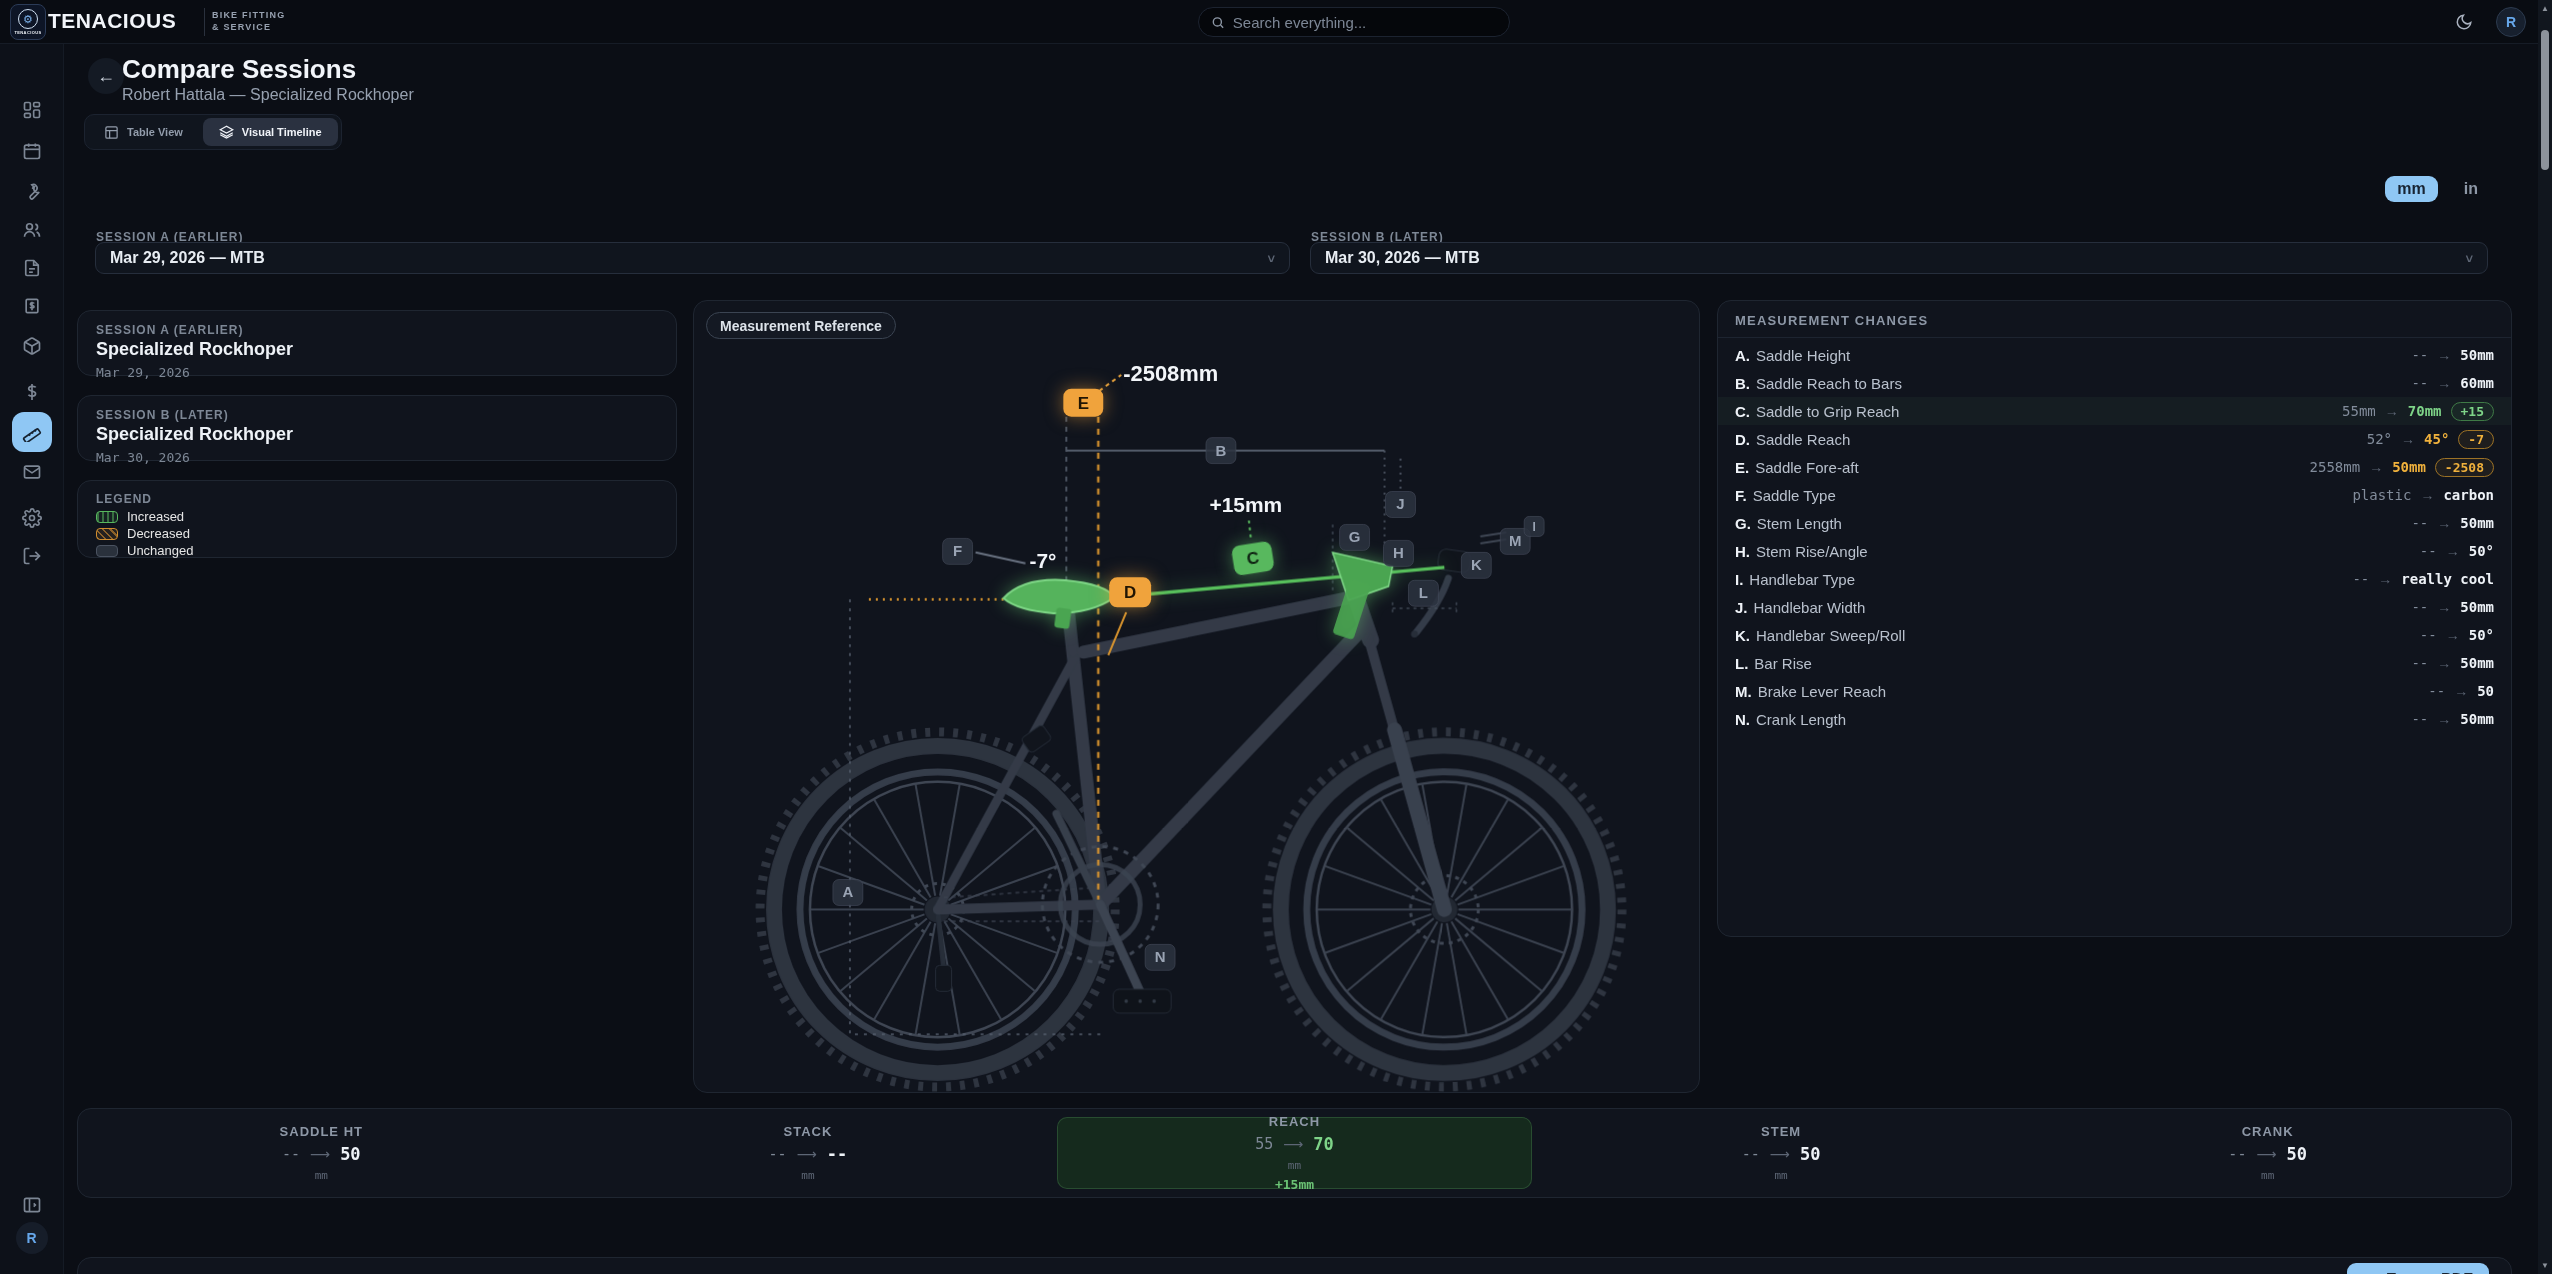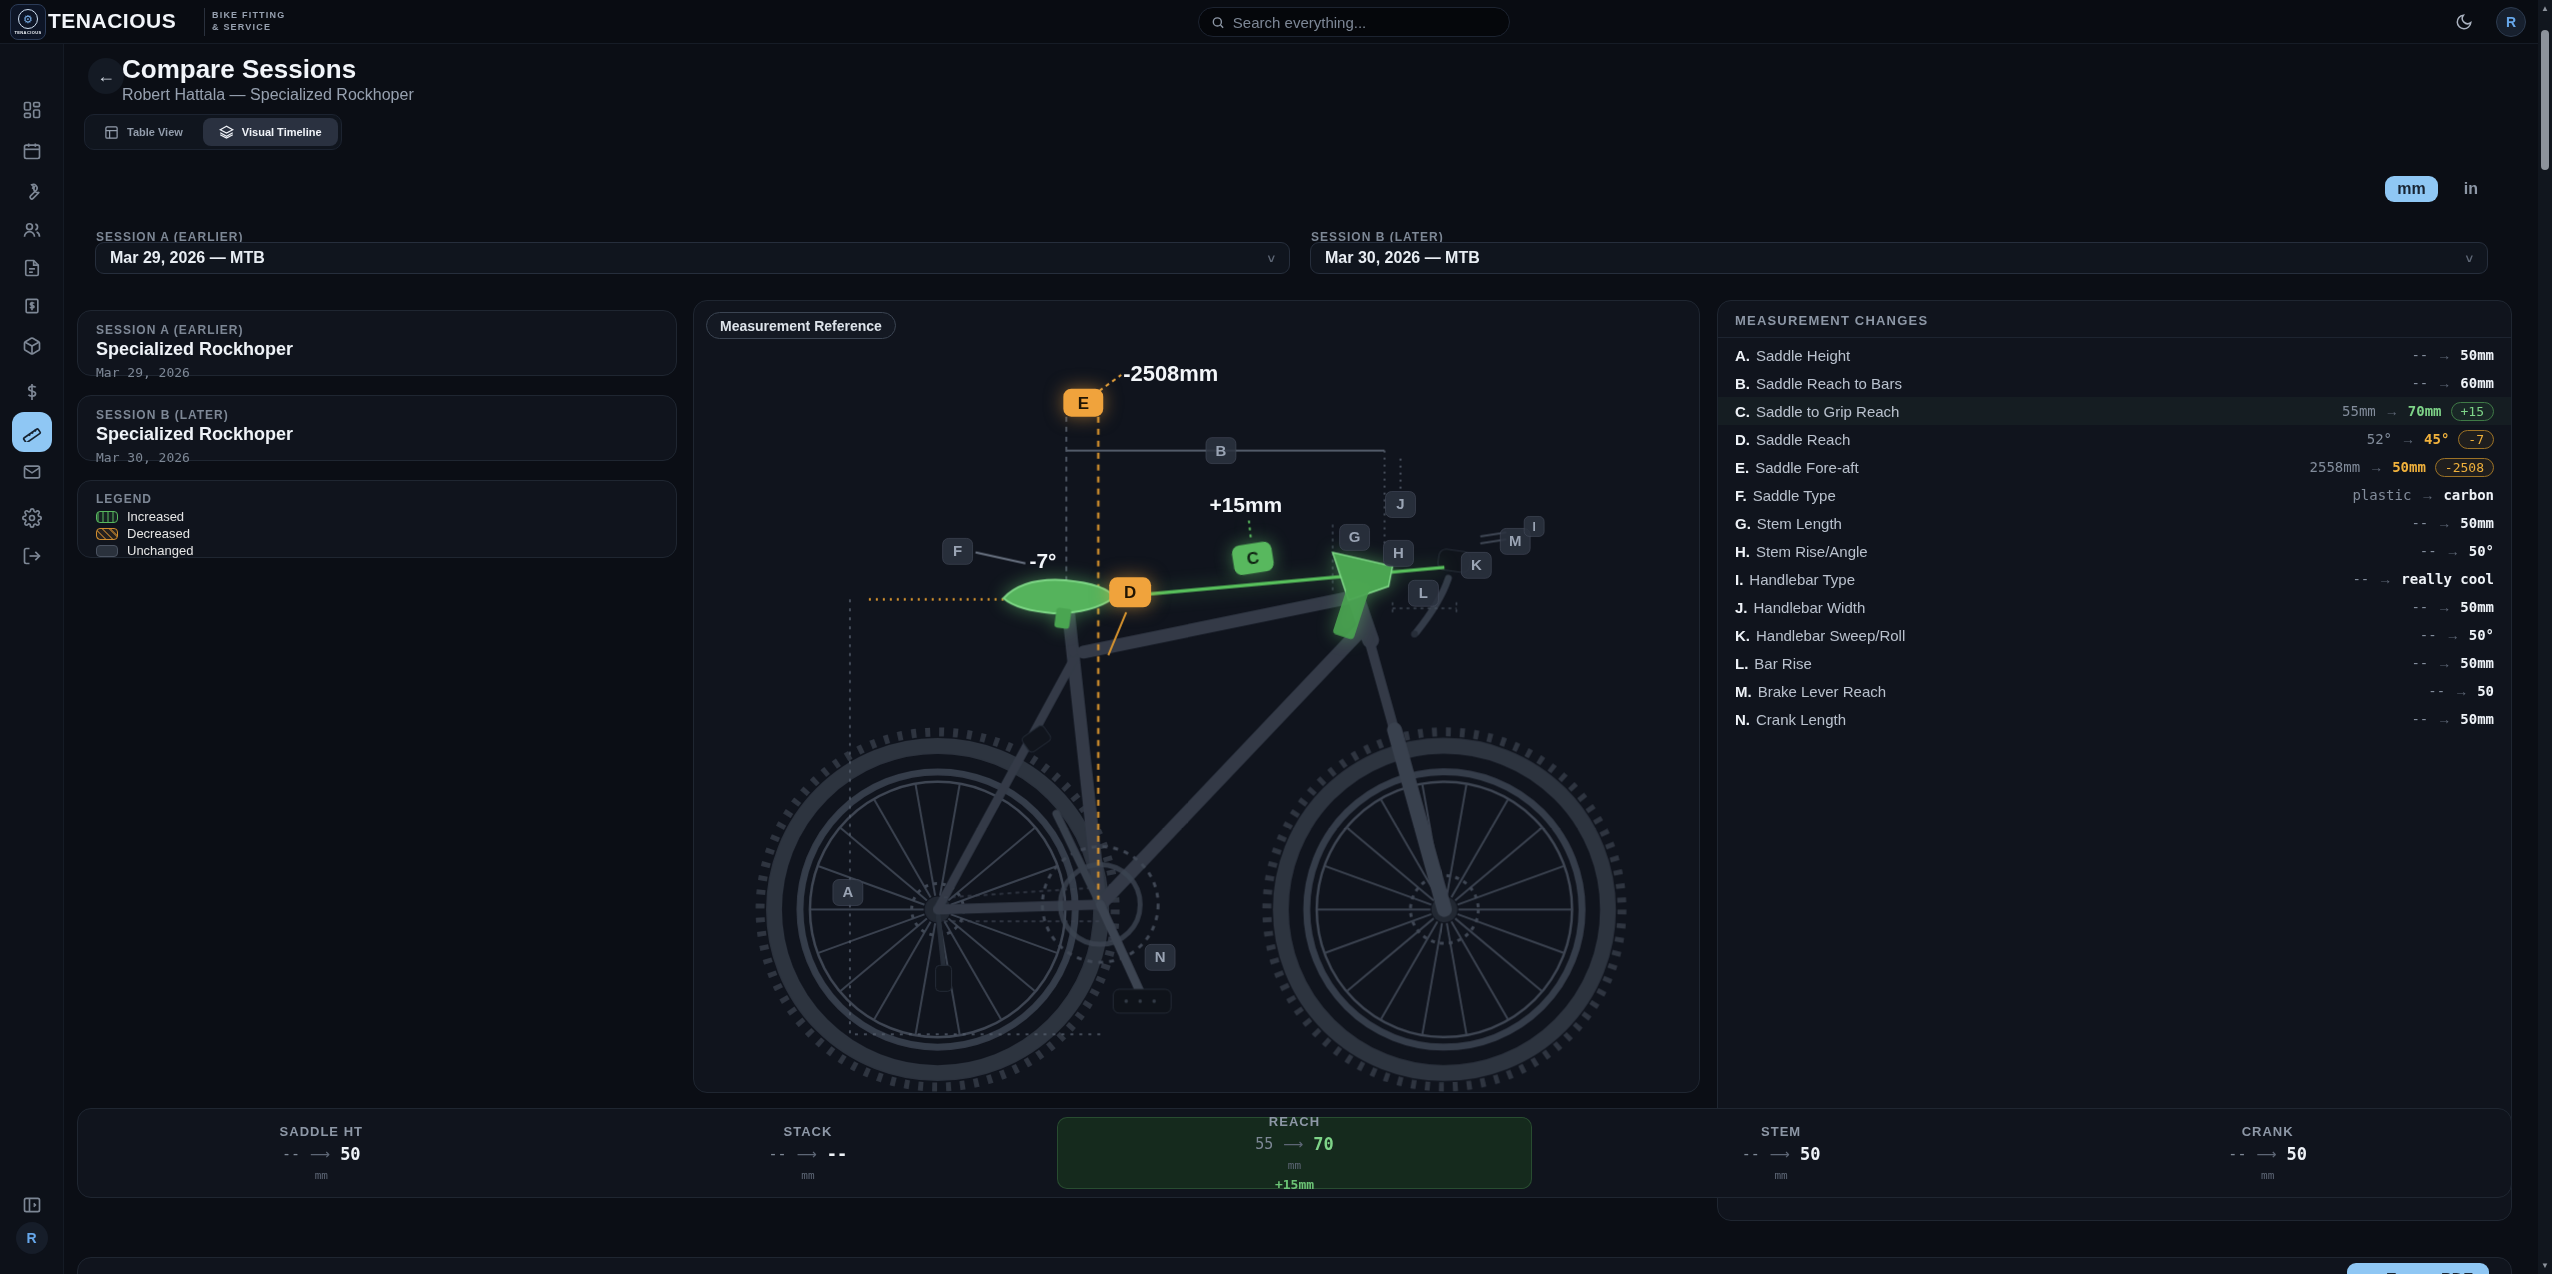--- a/index.html
+++ b/index.html
@@ -98,21 +98,21 @@
   .mrows { position:absolute; left:0; top:40px; width:100%; }
   .mrow { position:relative; height:28px; display:flex; align-items:center; padding:0 17px; font-size:15px; }
   .mrow.hl { background:rgba(120,210,130,.05); }
   .mrow b { color:#eef2f7; margin-right:6px; font-size:15px; }
   .mrow .lbl { color:#b9c1cd; }
   .mr-right { margin-left:auto; display:flex; align-items:center; gap:9px; }
   .old { color:#828c9b; font-size:14px; }
   .arr { color:#5d6675; font-size:14px; }
   .new { color:#eef2f7; font-weight:bold; font-size:14px; }
   .new.g { color:#7ed488; } .new.o { color:#f0b13c; }
-  .badge { border-radius:12px; padding:1px 9px; font-size:13px; font-weight:normal; }
+  .badge { border-radius:12px; padding:1px 9px; font-size:13px; font-weight:bold; }
   .badge.g { color:#7ed488; border:1.5px solid #3f7a46; background:rgba(88,184,94,.07); }
   .badge.o { color:#f0b13c; border:1.5px solid #9c7226; background:rgba(240,177,60,.07); }
 
   
   .summary { display:flex; }
   .scol { width:487px; position:relative; display:flex; flex-direction:column; align-items:center; justify-content:center; gap:5px; }
   .scol .inner { position:absolute; inset:8px 6px; border-radius:10px; }
   .scol.hl .inner { background:#152a1d; border:1px solid rgba(110,200,120,.22); }
   .s-label { font-size:13px; font-weight:bold; letter-spacing:1px; color:#8d97a6; z-index:1; }
   .s-vals { display:flex; align-items:center; gap:10px; z-index:1; }
@@ -517,21 +517,21 @@
     </g>
 
     <g font-family="Liberation Sans, sans-serif" font-weight="800" fill="#f2f5f9">
       <text x="430" y="80" font-size="22">-2508mm</text>
       <text x="553" y="212" font-size="21" text-anchor="middle">+15mm</text>
       <text x="336" y="268" font-size="21">-7°</text>
     </g>
   </svg>
 </div>
 
-<div class="card" style="left:1717px; top:300px; width:795px; height:921px">
+<div class="card" style="left:1717px; top:300px; width:795px; height:637px">
   <div class="mp-title">MEASUREMENT CHANGES</div>
   <div class="mp-divider"></div>
   <div class="mrows">
     <div class="mrow">
         <b>A.</b>
         <span class="lbl">Saddle Height</span>
         <span class="mr-right">
           <span class="old mono">--</span>
           <span class="arr">→</span>
           <span class="new mono">50mm</span>

